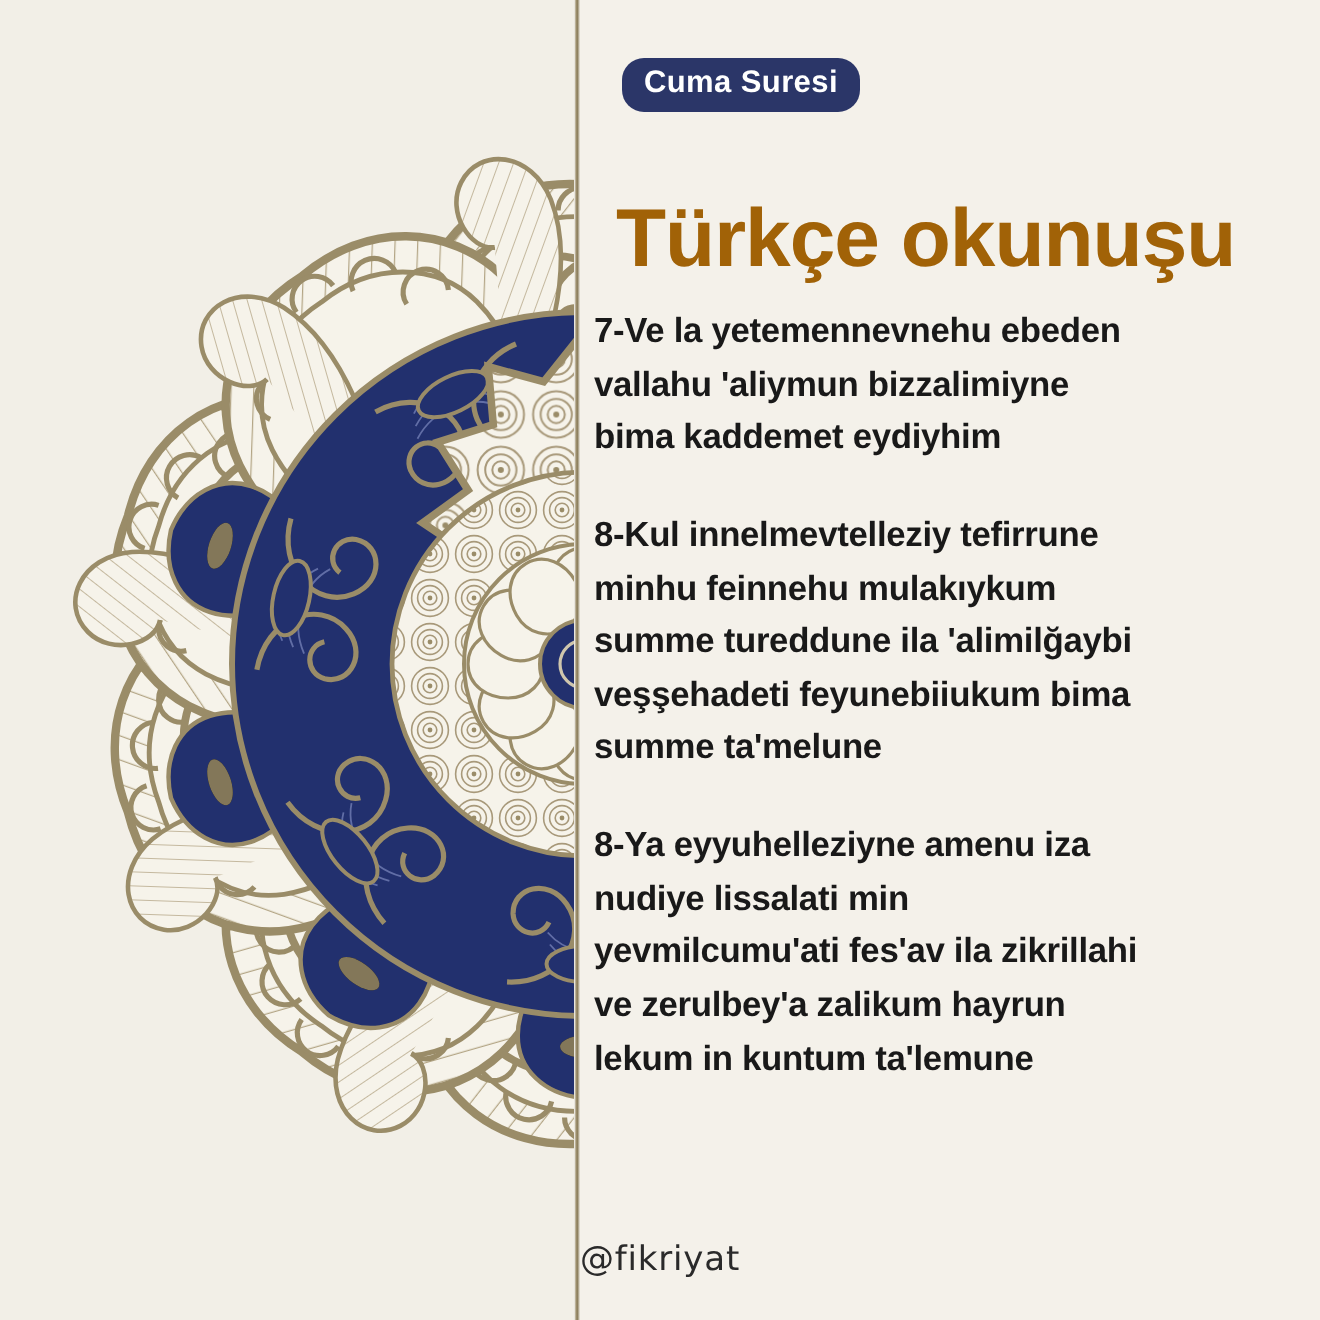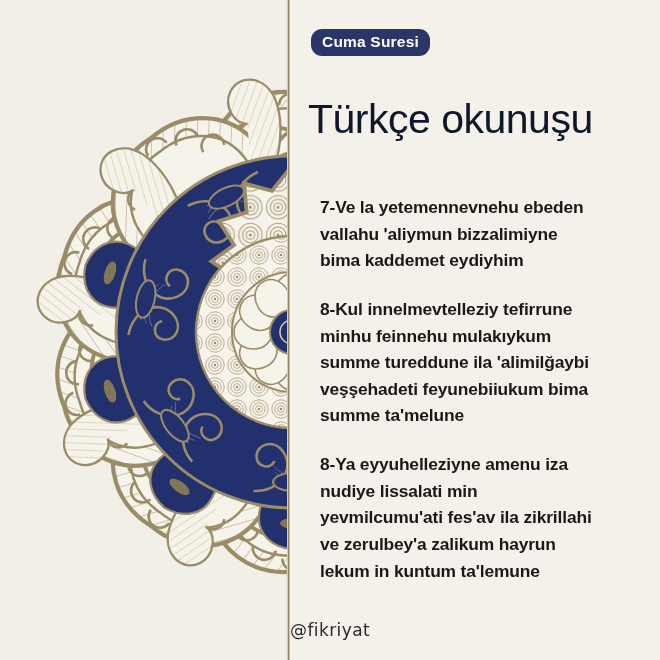--- a/index.html
+++ b/index.html
@@ -59,34 +59,33 @@
     padding: 5px 11px 6px 11px;
     line-height: 1;
     white-space: nowrap;
     border-radius: 11px;
   }
 
   #title {
     position: absolute;
     left: 18px;
     top: 70px;
-    color: #0f172a;
+    color: #a16207;
     font-size: 41px;
-    font-weight: normal;
+    font-weight: bold;
     letter-spacing: -0.5px;
     line-height: 1.1;
     white-space: nowrap;
   }
 
   #verses {
     position: absolute;
-    left: 30px;
+    left: 7px;
     top: 152px;
     width: 340px;
-    margin-top: 42px;
   }
   .verse {
     color: #191919;
     font-size: 17.4px;
     font-weight: bold;
     line-height: 1.53;
     margin: 0 0 22px 0;
     letter-spacing: -0.15px;
   }
   .verse:last-child { margin-bottom: 0; }

